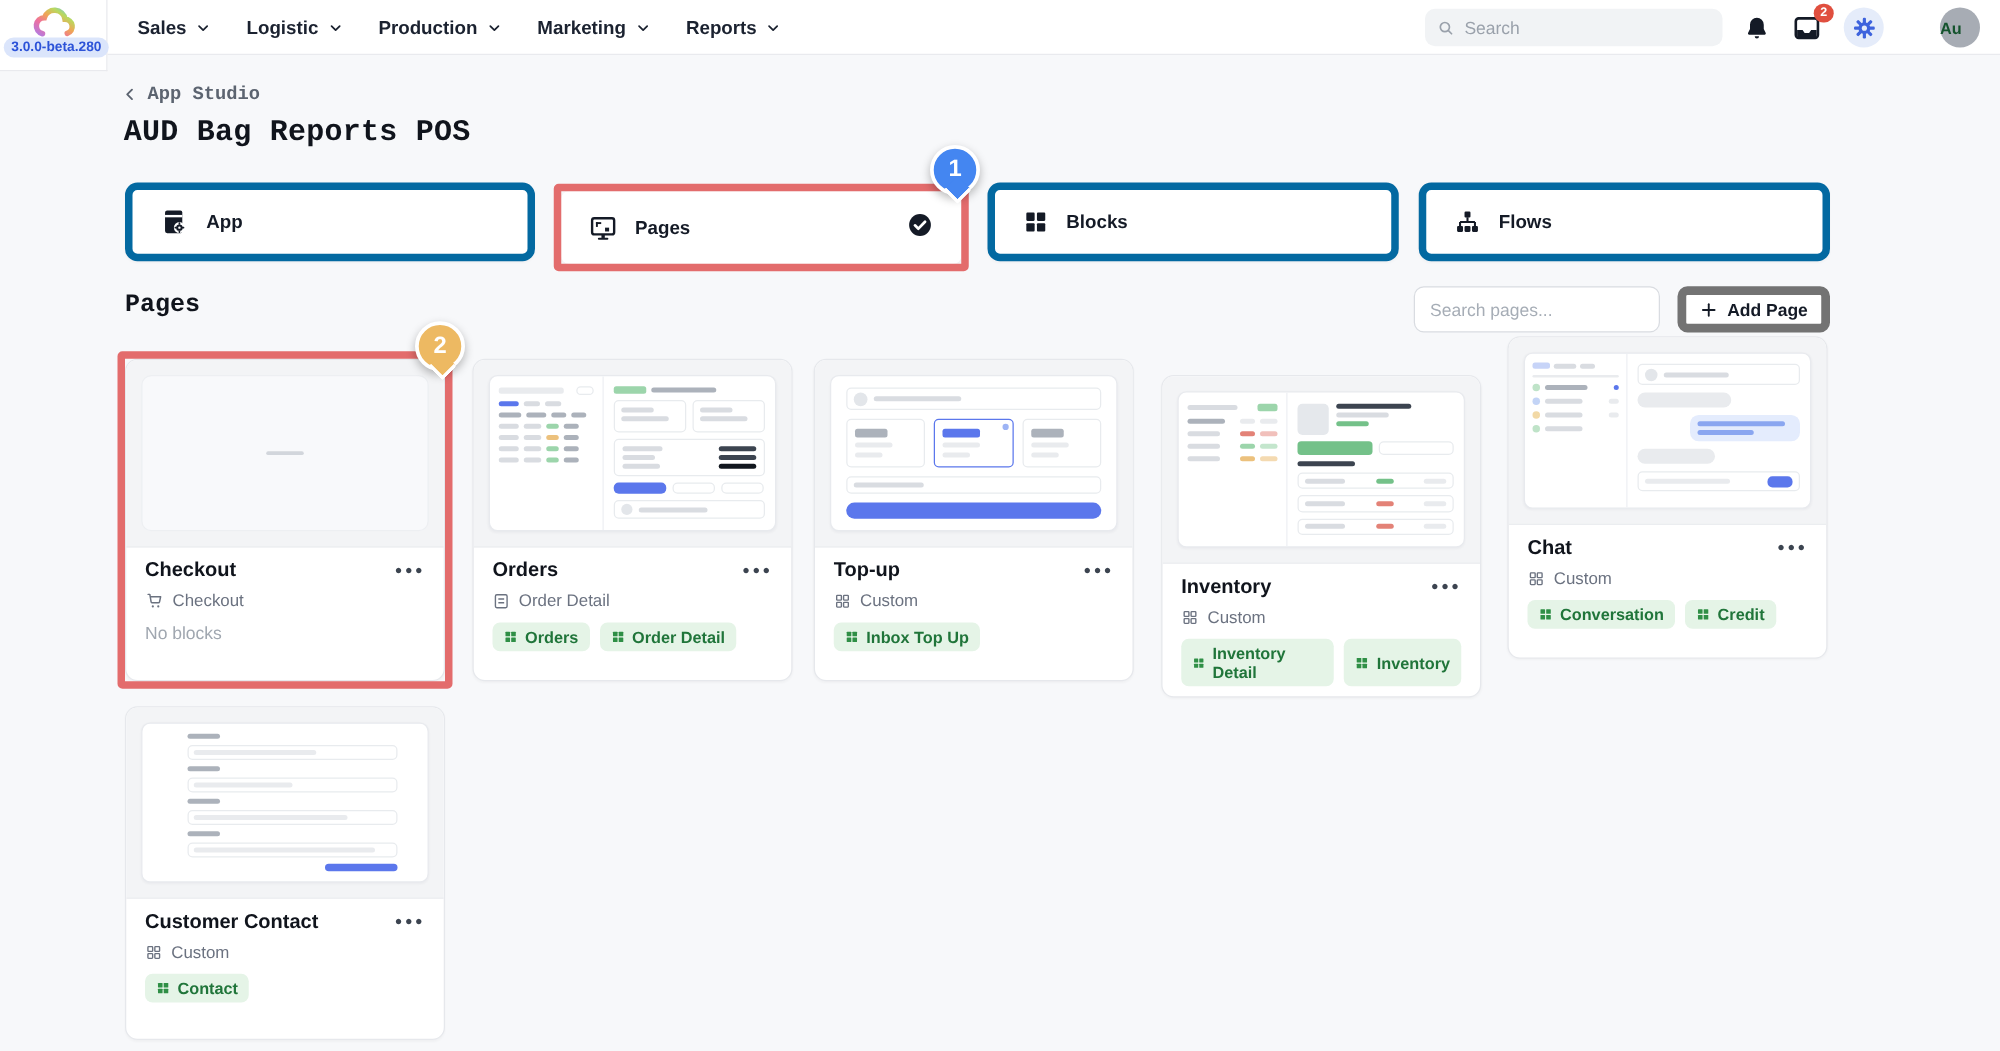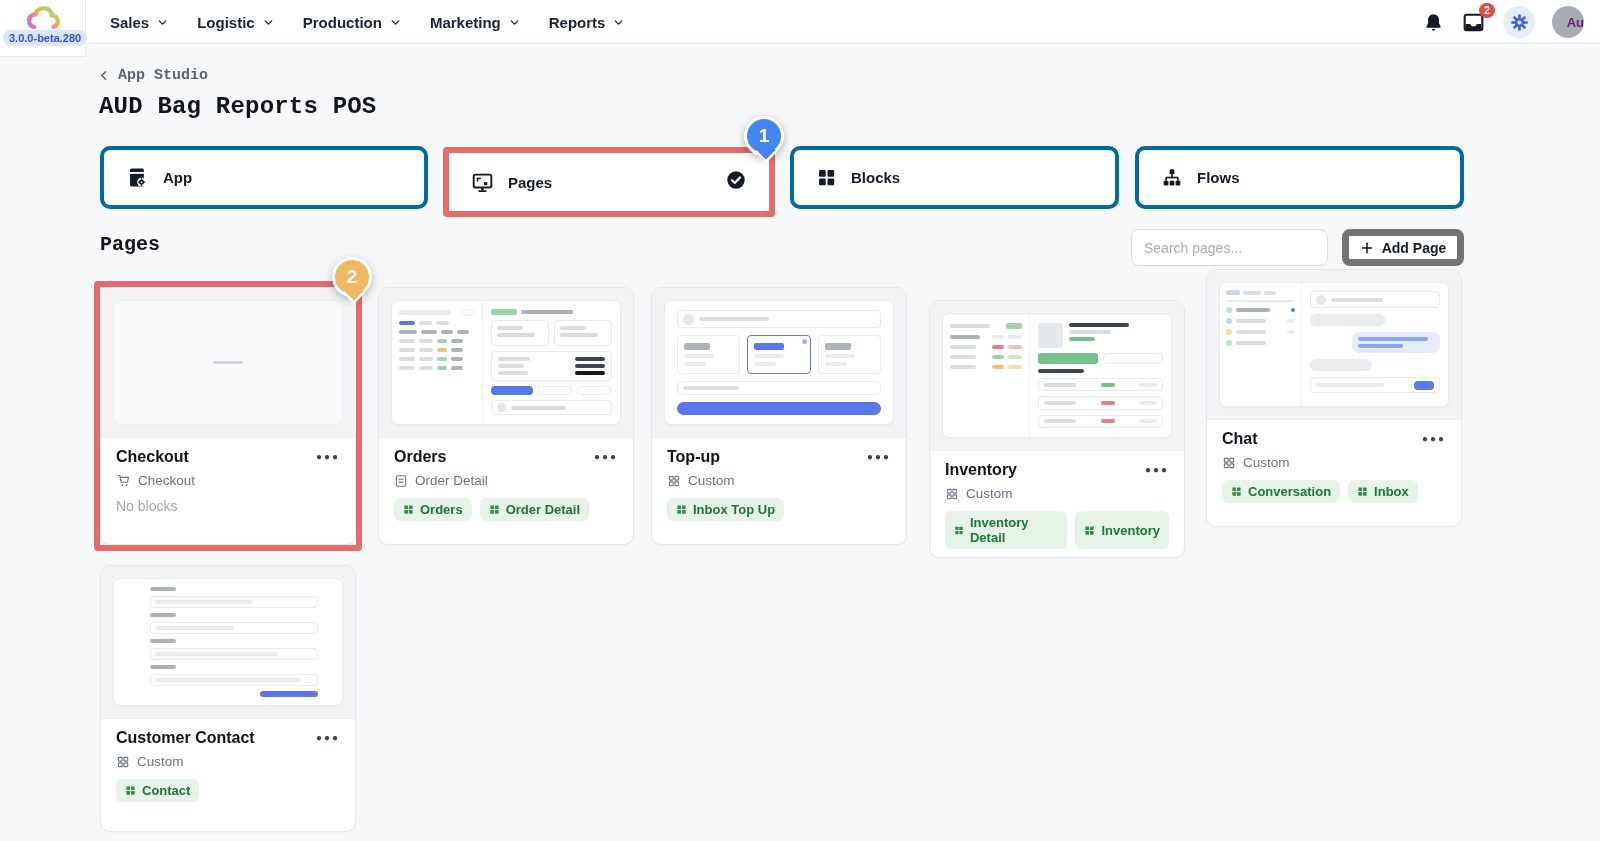--- a/index.html
+++ b/index.html
@@ -28,31 +28,31 @@
     display:flex; align-items:center; gap:8px; padding:0 10px; }
   .search-pill input { border:none; outline:none; background:transparent; font-size:14px;
     color:#333; width:100%; font-family:inherit; }
   .search-pill input::placeholder { color:#9aa1ab; }
   .icon-btn { position:relative; display:flex; align-items:center; justify-content:center; cursor:pointer; }
   .red-badge { position:absolute; top:-7px; right:-9px; background:#e04f3f; color:#fff;
     font-size:10px; font-weight:700; min-width:16px; height:15px; border-radius:8px;
     display:flex; align-items:center; justify-content:center; padding:0 4px; }
   .gear-circle { width:32px; height:32px; border-radius:50%; background:#e5ecfa;
     display:flex; align-items:center; justify-content:center; cursor:pointer; }
-  .avatar { width:32px; height:32px; border-radius:50%; background:#a7acb4; color:#701a75;
-    font-size:13px; font-weight:700; display:flex; align-items:center; justify-content:flex-end; cursor:pointer; }
+  .avatar { width:32px; height:32px; border-radius:50%; background:#a7acb4; color:#14532d;
+    font-size:13px; font-weight:700; display:flex; align-items:center; justify-content:flex-start; cursor:pointer;margin-left:28px; }
 
   
   .breadcrumb { left:98px; top:67px; display:flex; align-items:center; gap:7px;
     color:#5c6470; font-size:15px; font-weight:600; cursor:pointer; }
   .page-title { left:99px; top:93px; font-size:24px; font-weight:800; color:#10141c; letter-spacing:.2px; }
 
   
   .tab-card { position:absolute; top:146px; height:63px; background:#fff;
-    border:4px solid #0369a1; border-radius:10px; display:flex; align-items:center;
+    border:6px solid #0369a1; border-radius:10px; display:flex; align-items:center;
     gap:14px; padding:0 22px; cursor:pointer; box-shadow:0 1px 2px rgba(16,24,40,.03); }
   .tab-label { font-size:15px; font-weight:700; color:#141a26; }
   .tab-check { margin-left:auto; }
 
   .anno { position:absolute; border:6px solid #e36c6c; border-radius:4px; z-index:6; pointer-events:none; }
 
   .pin { position:absolute; width:40px; height:40px; border-radius:50%;
     color:#fff; font-weight:700; font-size:19px; display:flex; align-items:center;
     justify-content:center; border:3px solid #fff; box-shadow:0 3px 8px rgba(0,0,0,.28); z-index:8; }
   .pin::after { content:""; position:absolute; bottom:-7px; left:11px; width:13px; height:13px;
@@ -137,20 +137,27 @@
     </div>
     <div class="nav-item">
       <span>Reports</span>
       <svg width="13" height="13" viewBox="0 0 24 24">
           <polyline points="6,9 12,15 18,9" fill="none" stroke="#1b2230" stroke-width="2.6" stroke-linecap="round" stroke-linejoin="round"></polyline>
         </svg>
     </div>
   </div>
 
   <div class="hdr-right">
+    <div class="search-pill">
+      <svg width="15" height="15" viewBox="0 0 24 24">
+          <circle cx="10.5" cy="10.5" r="6.5" fill="none" stroke="#9aa1ab" stroke-width="2.4"></circle>
+          <line x1="15.5" y1="15.5" x2="20" y2="20" stroke="#9aa1ab" stroke-width="2.4" stroke-linecap="round"></line>
+        </svg>
+      <input type="text" placeholder="Search" style="">
+    </div>
     <div class="icon-btn">
       <svg width="21" height="21" viewBox="0 0 24 24">
           <path d="M12 2.5a6.3 6.3 0 0 0-6.3 6.3v4.1L4 16.3a1.1 1.1 0 0 0 1 1.7h14a1.1 1.1 0 0 0 1-1.7l-1.7-3.4V8.8A6.3 6.3 0 0 0 12 2.5z" fill="#141a26"></path>
           <path d="M10 19.5a2 2 0 0 0 4 0z" fill="#141a26"></path>
         </svg>
     </div>
     <div class="icon-btn">
       <svg width="25" height="25" viewBox="0 0 24 24">
           <rect x="3.5" y="4.5" width="17" height="15" rx="2.2" fill="none" stroke="#141a26" stroke-width="2"></rect>
           <path d="M4.5 13.5h4.2l1.6 2.2h3.4l1.6-2.2h4.2v4a2 2 0 0 1-2 2h-11a2 2 0 0 1-2-2z" fill="#141a26"></path>
@@ -678,21 +685,21 @@
       </span>
       <span class="tag">
         <svg width="11" height="11" viewBox="0 0 24 24">
             <g fill="#2f8f46">
               <rect x="3" y="3" width="8" height="8" rx="1"></rect>
               <rect x="13" y="3" width="8" height="8" rx="1"></rect>
               <rect x="3" y="13" width="8" height="8" rx="1"></rect>
               <rect x="13" y="13" width="8" height="8" rx="1"></rect>
             </g>
           </svg>
-        <span>Inbox</span>
+        <span>Credit</span>
       </span>
     </div>
   </div>
 </div>
 
 <div class="page-card" style="left:100px;top:565px;height:267px;">
   <div class="thumb" style="height:153px;">
     <div class="thumb-inner col" style="padding:8px 24px 8px 36px;gap:5px;">
       <span class="b d" style="width:26px;"></span>
       <div class="bx row" style="height:13px;padding:3px 4px;">

